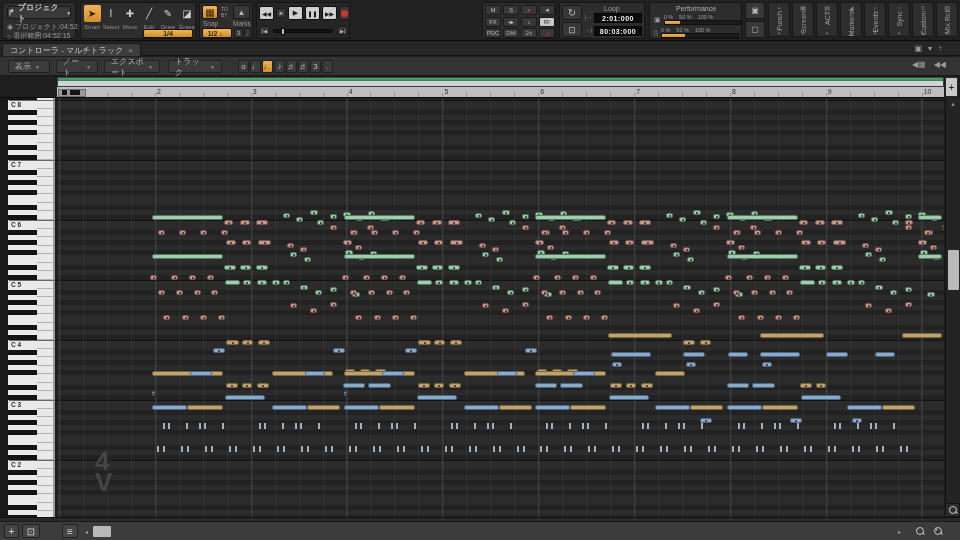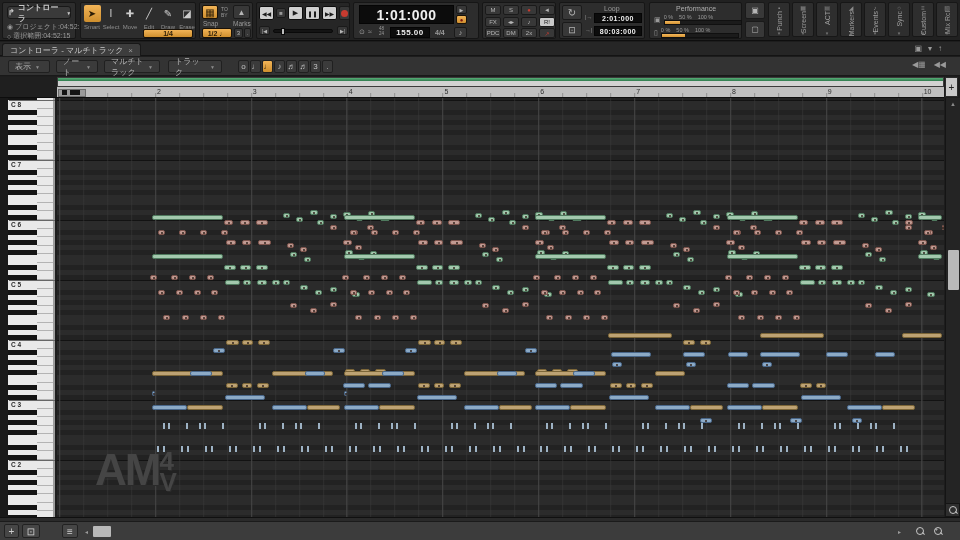--- a/index.html
+++ b/index.html
@@ -123,21 +123,21 @@
 </head>
 <body>
 
 <div class="screen">
 
   <div class="topbar">
 
     <div class="panel" style="left:2px;width:74px;">
       <div class="export-btn">
         <span>↱</span>
-        <span>コントローラ</span>
+        <span>プロジェクト</span>
         <span style="font-size:5px">▾</span>
       </div>
       <div class="radio-row" style="top:19px;">
         <span>◉</span>
         <span>プロジェクト:04:52:15</span>
       </div>
       <div class="radio-row" style="top:28px;">
         <span>○</span>
         <span>選択範囲:04:52:15</span>
       </div>
@@ -197,34 +197,20 @@
       <div class="pbtn abs" style="left:82px;top:3px;width:11px;height:14px;">
         <span style="width:7px;height:7px;border-radius:50%;background:#c63b30;display:block"></span>
       </div>
       <div class="pbtn abs" style="left:2px;top:23px;width:11px;height:9px;font-size:5px;">|◀</div>
       <div class="vgroove abs" style="left:16px;top:26px;width:60px;">
         <div class="th" style="left:7px"></div>
       </div>
       <div class="pbtn abs" style="left:80px;top:23px;width:11px;height:9px;font-size:5px;">▶|</div>
     </div>
 
-    <div class="panel" style="left:353px;width:126px;">
-      <div class="timedisp abs" style="left:5px;top:2px;width:95px;height:19px;font-size:14px;">1:01:000</div>
-      <div class="pbtn abs" style="left:102px;top:2px;width:11px;height:9px;font-size:5px;">▶</div>
-      <div class="orange abs" style="left:102px;top:12px;width:11px;height:9px;font-size:6px;color:#7a1510;">●</div>
-      <div class="tiny abs" style="left:5px;top:25px;font-size:7px;">⊙</div>
-      <div class="tiny abs" style="left:14px;top:25px;font-size:7px;">≈</div>
-      <div class="abs" style="left:25px;top:23px;font-size:4.5px;color:#9a9a9a;line-height:1.2;text-align:center;">
-        <div>48</div>
-          <div>24</div>
-      </div>
-      <div class="timedisp abs" style="left:36px;top:24px;width:40px;height:11px;font-size:8px;">155.00</div>
-      <div class="tiny abs" style="left:81px;top:26px;font-size:7px;font-weight:bold;">4/4</div>
-      <div class="pbtn abs" style="left:100px;top:24px;width:13px;height:11px;font-size:7px;">♪</div>
-    </div>
 
     <div class="panel" style="left:482px;width:74px;">
       <div id="matrix">
           <div class="pbtn abs" style="left: 2px; top: 2px; width: 16px; height: 10px; font-size: 6px;">M</div>
           <div class="pbtn abs" style="left: 20px; top: 2px; width: 16px; height: 10px; font-size: 6px;">S</div>
           <div class="pbtn abs" style="left: 38px; top: 2px; width: 16px; height: 10px; font-size: 6px; color: rgb(198, 59, 48);">●</div>
           <div class="pbtn abs" style="left: 56px; top: 2px; width: 16px; height: 10px; font-size: 6px;">◄</div>
           <div class="pbtn abs" style="left: 2px; top: 13.5px; width: 16px; height: 10px; font-size: 6px;">FX</div>
           <div class="pbtn abs" style="left: 20px; top: 13.5px; width: 16px; height: 10px; font-size: 6px;">◂▸</div>
           <div class="pbtn abs" style="left: 38px; top: 13.5px; width: 16px; height: 10px; font-size: 6px;">♪</div>
@@ -343,21 +329,21 @@
     <div id="menus">
         <div class="menu" style="left: 8px; width: 42px;">
           <span>表示</span>
           <span class="car">▼</span>
         </div>
         <div class="menu" style="left: 56px; width: 42px;">
           <span>ノート</span>
           <span class="car">▼</span>
         </div>
         <div class="menu" style="left: 104px; width: 56px;">
-          <span>マルチトラック</span>
+          <span>エクスポート</span>
           <span class="car">▼</span>
         </div>
         <div class="menu" style="left: 168px; width: 54px;">
           <span>トラック</span>
           <span class="car">▼</span>
         </div>
       </div>
     <div class="abs" style="left:238px;top:3px;display:flex;gap:1px;" id="notebtns">
         <div class="nbtn">o</div>
         <div class="nbtn">♩</div>
@@ -405,21 +391,20 @@
       <div class="clabel" style="top: 62px;">C 7</div>
       <div class="clabel" style="top: 122px;">C 6</div>
       <div class="clabel" style="top: 182px;">C 5</div>
       <div class="clabel" style="top: 242px;">C 4</div>
       <div class="clabel" style="top: 302px;">C 3</div>
       <div class="clabel" style="top: 362px;">C 2</div>
     </div>
 
   <div class="grid" id="grid">
     <div class="watermark">
-      <span class="am">AM</span>
       <span class="fv">
         <span>4</span>
         <span>V</span>
       </span>
     </div>
   <div class="note c0" style="left: 95px; top: 117px; width: 71px;"></div>
       <div class="note c1 dot" style="left: 167px; top: 122px; width: 9px;"></div>
       <div class="note c1 dot" style="left: 183px; top: 122px; width: 10px;"></div>
       <div class="note c1 dot" style="left: 199px; top: 122px; width: 12px;"></div>
       <div class="note c1 dot" style="left: 101px; top: 132px; width: 7px;"></div>

